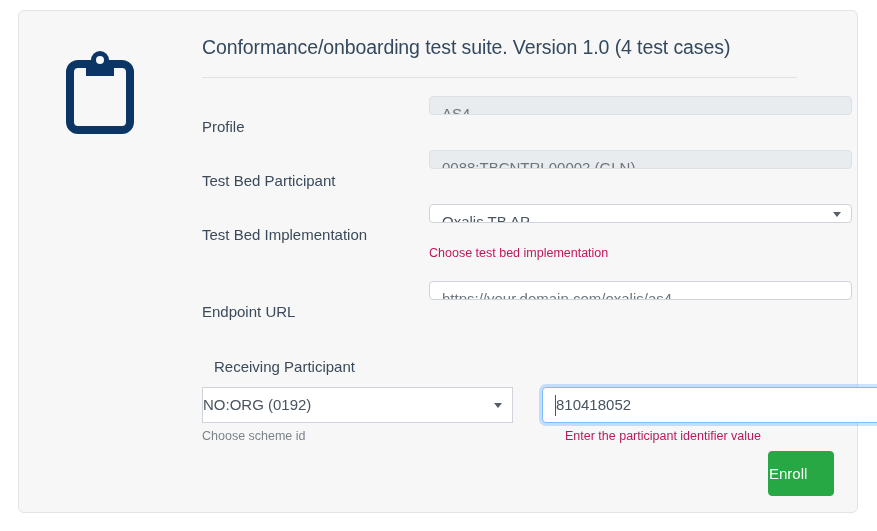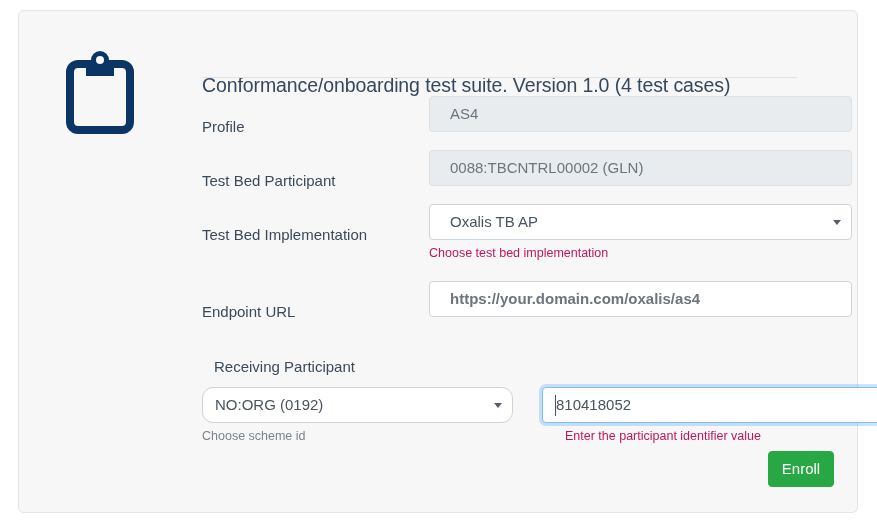--- a/index.html
+++ b/index.html
@@ -68,21 +68,20 @@
     height: 42px;
   }
   .card-title {
     position: absolute;
     left: 0;
     top: 0;
     font-size: 19.5px;
     color: #34495e;
     letter-spacing: -0.1px;
     white-space: nowrap;
-    margin-top: 38px;
   }
   .header-rule {
     position: absolute;
     left: 0;
     top: 41px;
     width: 595px;
     height: 1px;
     background: #e2e2e2;
   }
 
@@ -99,41 +98,40 @@
     font-size: 15px;
     color: #3b4a5a;
     white-space: nowrap;
     margin-top: 13px;
   }
 
   .control {
     position: absolute;
     left: 227px;
     width: 423px;
-    height: 36px;
+    height: 19px;
     box-sizing: border-box;
     border: 1px solid #ced4da;
     border-radius: 4px;
     background: #ffffff;
     font-family: "Liberation Sans", sans-serif;
     font-size: 15px;
     color: #49545f;
-    padding: 0 20px;
+    padding: 0 12px;
     line-height: 34px;
     white-space: nowrap;
     overflow: hidden;
   }
   .control.disabled {
     background: #e9ecef;
     border-color: #dde1e5;
     color: #6c757d;
   }
   .control.placeholderish {
     color: #6c757d;
-    font-weight: bold;
   }
   .control.select {
     padding-right: 28px;
   }
   .caret {
     position: absolute;
     right: 10px;
     top: 50%;
     margin-top: -2px;
     width: 0;
@@ -160,25 +158,25 @@
     white-space: nowrap;
   }
   .scheme-select {
     position: absolute;
     left: 0px;
     top: 29px;
     width: 311px;
     height: 36px;
     box-sizing: border-box;
     border: 1px solid #ced4da;
-    border-radius: 11px;
+    border-radius: 0;
     background: #ffffff;
     font-size: 15px;
     color: #49545f;
-    padding: 0 28px 0 12px;
+    padding: 0 28px 0 0;
     line-height: 34px;
     white-space: nowrap;
     overflow: hidden;
   }
   .scheme-help {
     position: absolute;
     left: 0px;
     top: 71px;
     font-size: 12.5px;
     color: #7b848c;
@@ -225,29 +223,29 @@
     white-space: nowrap;
     margin-left: 23px;
   }
 
   
   .enroll-btn {
     position: absolute;
     left: 584px;
     top: 440px;
     width: 66px;
-    height: 36px;
+    height: 45px;
     background: #28a745;
     border: 1px solid #28a745;
     border-radius: 4px;
     color: #ffffff;
     font-size: 15px;
     font-family: "Liberation Sans", sans-serif;
     line-height: 34px;
-    text-align: center;
+    text-align: left;
     cursor: pointer;
     padding: 0;
   }
 </style>
 </head>
 <body>
 
 <div class="page">
   <div class="card">
 

